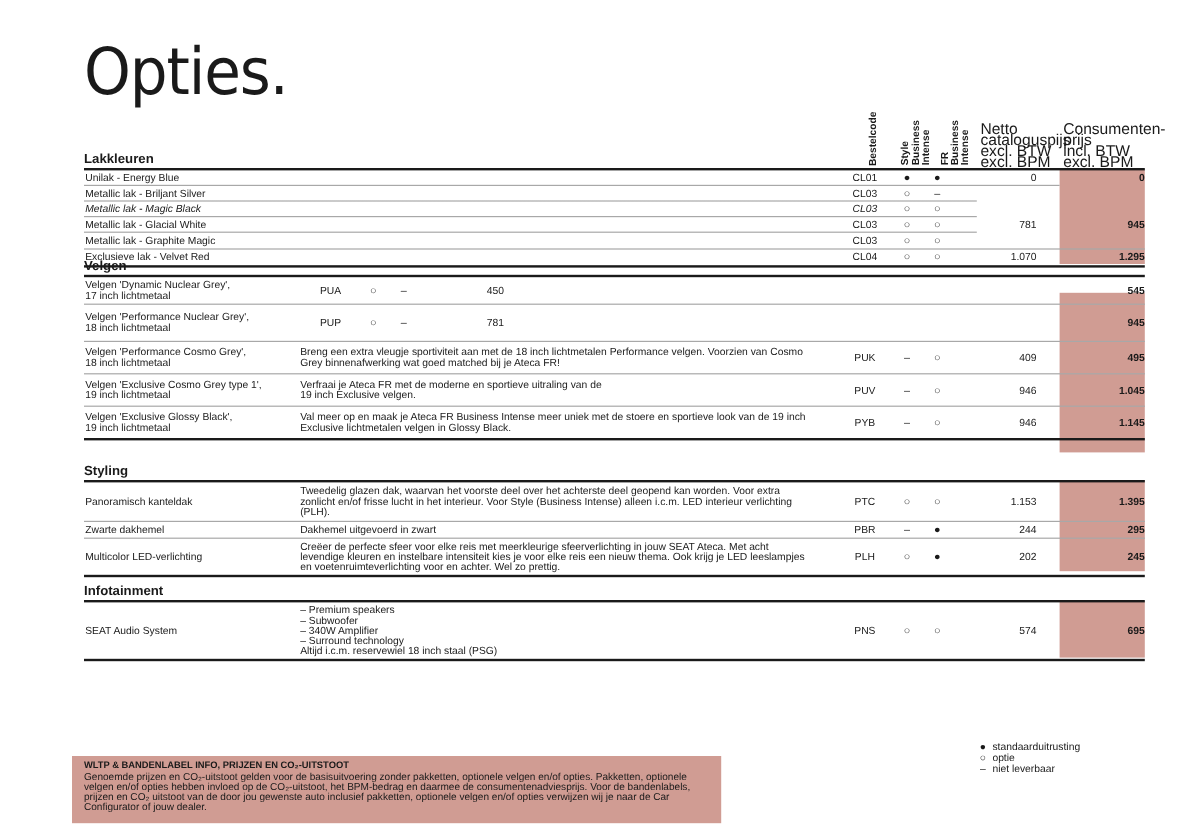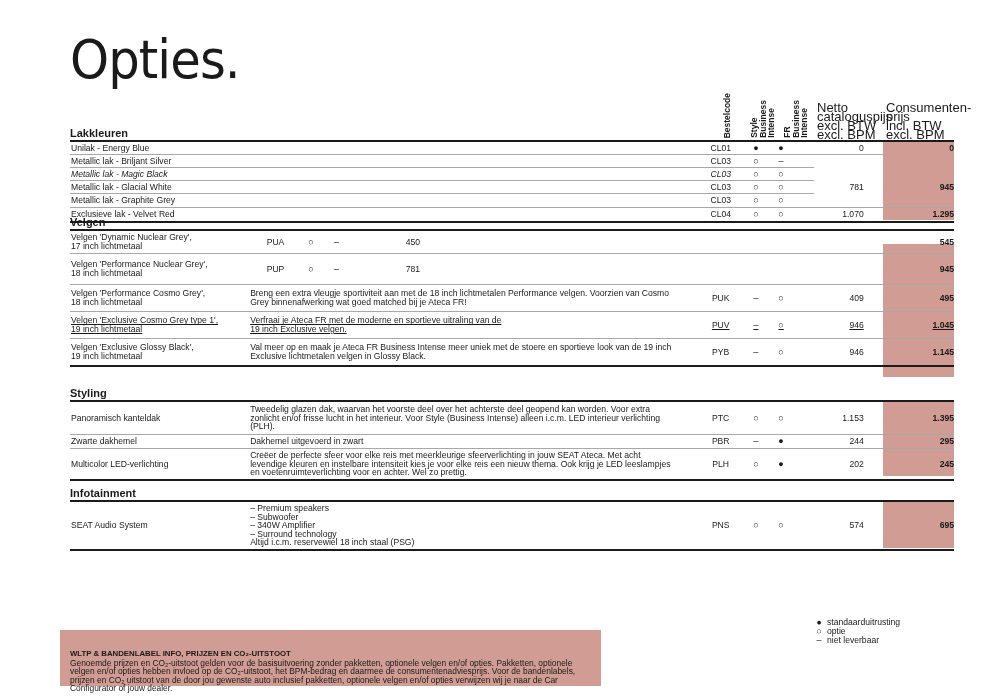--- a/index.html
+++ b/index.html
@@ -34,21 +34,21 @@
   .c-s1 { width: 24px; text-align: center; }
   .c-s2 { width: 27px; text-align: center; }
   .c-net { width: 70px; text-align: right; padding-right: 20px; }
   .c-cons { width: 71px; text-align: right; font-weight: bold; padding-right: 0; margin-left: auto; }
   .sym { font-size: 9px; }
   .desc-list { white-space: pre-line; }
   .italic { }
 
   .footer-box {
     position: absolute; left: 60px; top: 630px; width: 541px; height: 56px; background: #d09c93;
-    padding: 20px 10px; box-sizing: border-box; font-size: 8.4px; line-height: 8.6px;
+    padding: 4px 10px; box-sizing: border-box; font-size: 8.4px; line-height: 8.6px;
   }
   .footer-title { font-weight: bold; font-size: 7.8px; }
   .legend { position: absolute; left: 815px; top: 618px; font-size: 8.6px; line-height: 9px; }
   .legend-row { display: flex; gap: 4px; }
   .legend-sym { width: 8px; text-align: center; }
 </style>
 </head>
 <body>
 
 <div class="title">Opties.</div>
@@ -116,21 +116,21 @@
         <div class="c-desc"></div>
         <div class="c-code">CL03</div>
         <div class="c-s1 sym">○</div>
         <div class="c-s2 sym">○</div>
         <div class="c-net">781</div>
         <div class="c-cons">
           <div class="">945</div>
         </div>
       </div>
       <div class="row" style="height: 13px;">
-        <div class="c-name">Metallic lak - Graphite Grey</div>
+        <div class="c-name">Metallic lak - Graphite Magic</div>
         <div class="c-desc"></div>
         <div class="c-code">CL03</div>
         <div class="c-s1 sym">○</div>
         <div class="c-s2 sym">○</div>
         <div class="c-net"></div>
         <div class="c-cons">
           <div class=""></div>
         </div>
       </div>
       <div class="row last" style="height: 13px;">
@@ -179,21 +179,21 @@
         <div class="c-desc">Breng een extra vleugje sportiviteit aan met de 18 inch lichtmetalen Performance velgen. Voorzien van Cosmo
 Grey binnenafwerking wat goed matched bij je Ateca FR!</div>
         <div class="c-code">PUK</div>
         <div class="c-s1 sym">–</div>
         <div class="c-s2 sym">○</div>
         <div class="c-net">409</div>
         <div class="c-cons">
           <div class="">495</div>
         </div>
       </div>
-      <div class="row" style="height: 26px; text-decoration: underline;">
+      <div class="row" style="height: 26px;">
         <div class="c-name">Velgen 'Exclusive Cosmo Grey type 1',
 19 inch lichtmetaal</div>
         <div class="c-desc">Verfraai je Ateca FR met de moderne en sportieve uitraling van de
 19 inch Exclusive velgen.</div>
         <div class="c-code">PUV</div>
         <div class="c-s1 sym">–</div>
         <div class="c-s2 sym">○</div>
         <div class="c-net">946</div>
         <div class="c-cons">
           <div class="">1.045</div>

